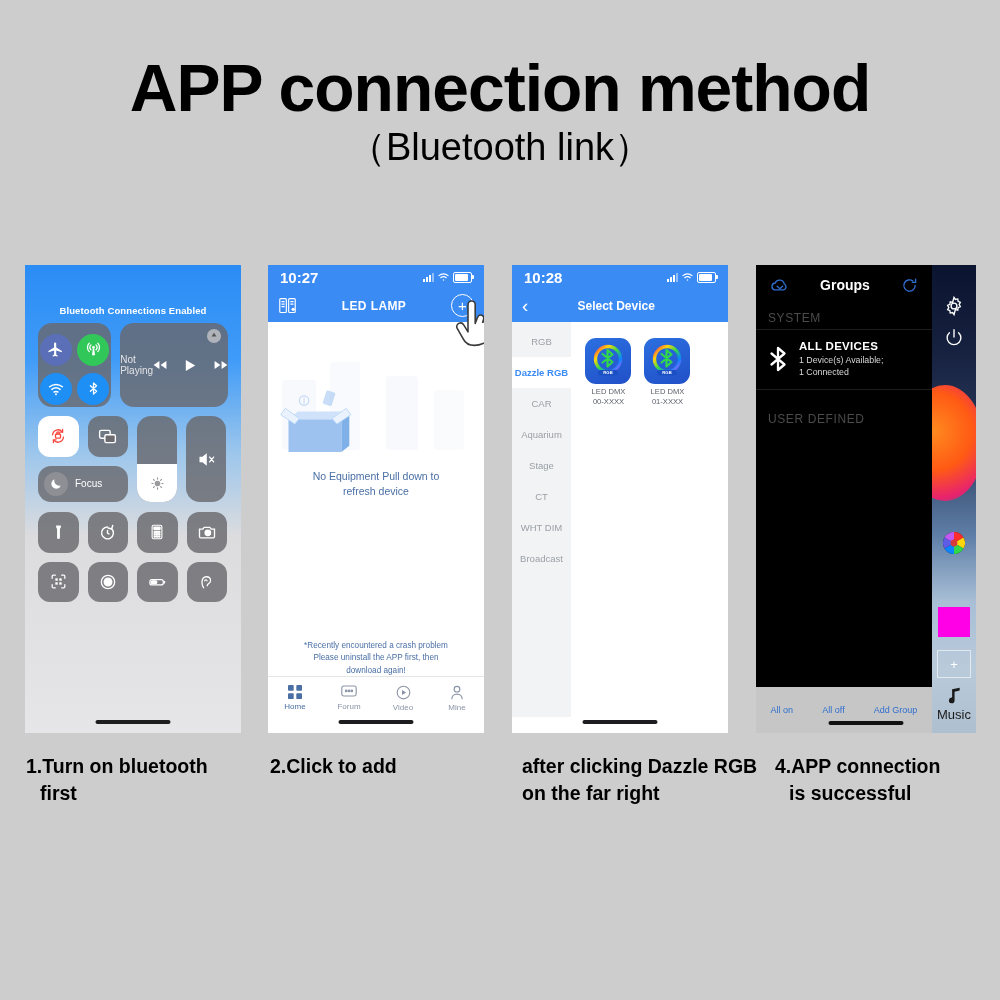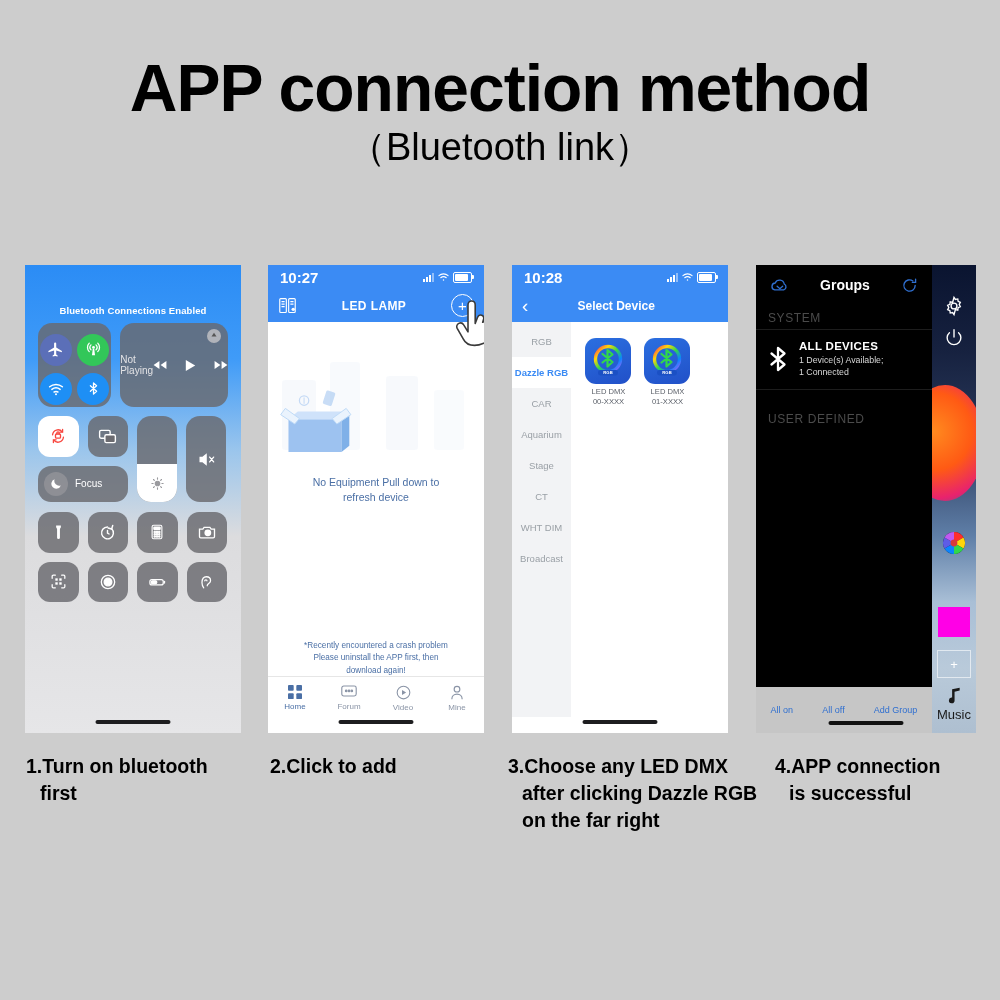--- a/index.html
+++ b/index.html
@@ -87,21 +87,21 @@
 
   
   #p2 .scr{position:absolute;inset:0;background:#fff;}
   .navbar{height:33px;background:#3b8bf4;display:flex;align-items:center;
     justify-content:space-between;padding:0 10px;box-sizing:border-box;}
   .navbar .nt{font-size:12px;font-weight:bold;color:#fff;letter-spacing:.4px;}
   .plus-btn{width:21px;height:21px;border-radius:50%;border:1.6px solid #fff;color:#fff;
     display:flex;align-items:center;justify-content:center;font-size:15px;line-height:1;}
   .p2-sb{background:#3b8bf4;}
   .empty{position:absolute;top:120px;left:0;width:100%;text-align:center;}
-  .emp-txt{font-size:10.5px;color:#4a6fa5;line-height:1.45;margin-top:12px;}
+  .emp-txt{font-size:10.5px;color:#4a6fa5;line-height:1.45;margin-top:6px;}
   .crash{position:absolute;bottom:56px;left:0;width:100%;text-align:center;
     font-size:8.2px;color:#4a6fa5;line-height:1.5;}
   .tabbar{position:absolute;bottom:14px;left:0;width:100%;height:42px;border-top:1px solid #e6e6e6;
     display:flex;align-items:center;}
   .tab{flex:1;display:flex;flex-direction:column;align-items:center;gap:3px;}
   .tab .tl{font-size:8px;color:#8a94a6;}
   .tab.active .tl{color:#4a6fa5;}
   .ghost{position:absolute;opacity:.30;}
 
   
@@ -621,20 +621,19 @@
 </div>
 
 <div class="cap" id="c1">
   <span>1.Turn on bluetooth</span>
   <span class="ln2">first</span>
 </div>
 <div class="cap" id="c2">
   <span>2.Click to add</span>
 </div>
 <div class="cap" id="c3">
-  <span>3.Choose any LED DMX</span>
   <span class="ln2">after clicking Dazzle RGB</span>
   <span class="ln2">on the far right</span>
 </div>
 <div class="cap" id="c4">
   <span>4.APP connection</span>
   <span class="ln2">is successful</span>
 </div>
 
 </body></html>

